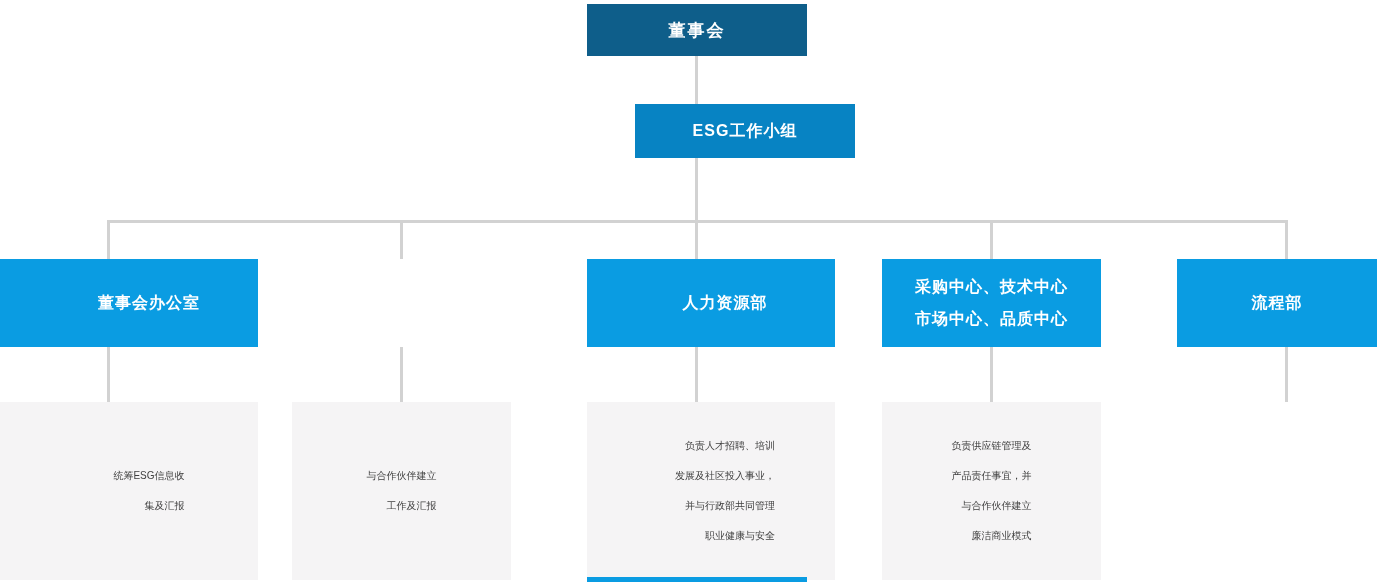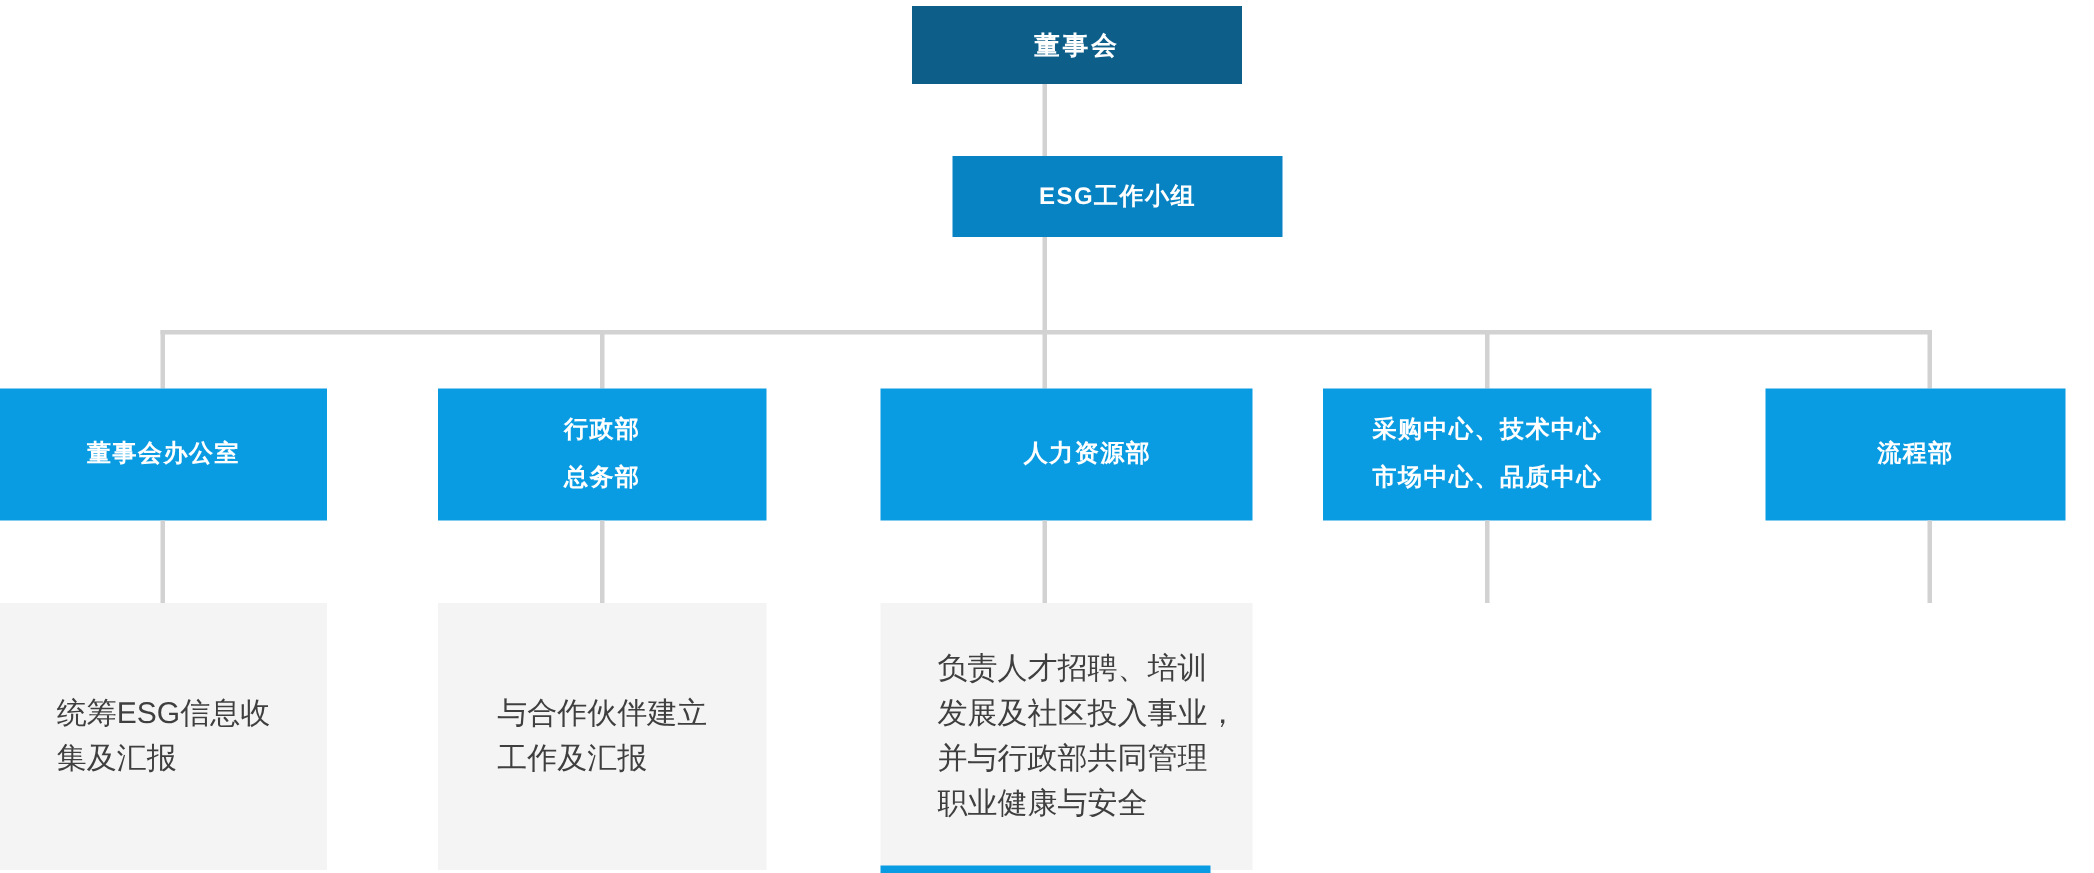--- a/index.html
+++ b/index.html
@@ -17,21 +17,21 @@
     position: absolute;
     display: flex;
     align-items: center;
     justify-content: center;
     text-align: center;
     color: #ffffff;
     white-space: pre-line;
     box-sizing: border-box;
   }
   .box-root {
-    left: 608px; top: 4px; width: 220px; height: 52px;
+    left: 587px; top: 4px; width: 220px; height: 52px;
     background: var(--dark-blue);
     font-size: 17px; font-weight: 700; letter-spacing: 2px;
   }
   .box-group {
     left: 587px; top: 104px; width: 220px; height: 54px;
     background: var(--medium-blue);
     font-size: 16px; font-weight: 600; letter-spacing: 1px; margin-left: 48px;
   }
   .dept-box {
     position: absolute;
@@ -40,27 +40,27 @@
     display: flex; align-items: center; justify-content: center;
     text-align: center; color: #ffffff;
     font-size: 16px; font-weight: 600; letter-spacing: 1px;
     line-height: 32px; white-space: pre-line;
   }
   .desc-box {
     position: absolute;
     top: 402px; height: 178px;
     background: var(--panel-gray);
     display: flex; align-items: center; justify-content: center;
-    text-align: left; color: var(--panel-text);
-    font-size: 20px; font-weight: 400;
+    text-align: right; color: var(--panel-text);
+    font-size: 10px; font-weight: 400;
     line-height: 30px; white-space: pre-line;
   }
 
   
-  .colpos-1 { left: 0;      width: 218px; }
+  .colpos-1 { left: 0;      width: 218px; padding-left: 40px; }
   .colpos-2 { left: 292px;  width: 219px; }
   .colpos-3 { left: 587px;  width: 220px; padding-left: 28px; }
   .colpos-4 { left: 882px;  width: 219px; }
   .colpos-5 { left: 1177px; width: 200px; }
 
   
   .line { position: absolute; background: var(--connector-gray); }
   .v-root-group { left: 695px; top: 56px;  width: 3px; height: 48px; }
   .v-group-bus  { left: 695px; top: 158px; width: 3px; height: 62px; }
   .h-bus        { left: 107px; top: 220px; width: 1181px; height: 3px; }
@@ -90,37 +90,39 @@
 
   <div class="line v-group-bus"></div>
   <div class="line h-bus"></div>
   <div class="line drop drop-1"></div>
   <div class="line drop drop-2"></div>
   <div class="line drop drop-3"></div>
   <div class="line drop drop-4"></div>
   <div class="line drop drop-5"></div>
 
   <div class="dept-box colpos-1">董事会办公室</div>
-  <div class="dept-box colpos-2">行政部
-总务部</div>
   <div class="dept-box colpos-3">人力资源部</div>
   <div class="dept-box colpos-4">采购中心、技术中心
 市场中心、品质中心</div>
   <div class="dept-box colpos-5">流程部</div>
 
   <div class="line stem stem-1"></div>
   <div class="line stem stem-2"></div>
   <div class="line stem stem-3"></div>
   <div class="line stem stem-4"></div>
   <div class="line stem stem-5"></div>
 
   <div class="desc-box colpos-1">统筹ESG信息收
 集及汇报</div>
   <div class="desc-box colpos-2">与合作伙伴建立
 工作及汇报</div>
   <div class="desc-box colpos-3">负责人才招聘、培训
 发展及社区投入事业，
 并与行政部共同管理
 职业健康与安全</div>
+  <div class="desc-box colpos-4">负责供应链管理及
+产品责任事宜，并
+与合作伙伴建立
+廉洁商业模式</div>
 
   <div class="blue-strip"></div>
 
 </div>
 
 </body></html>

